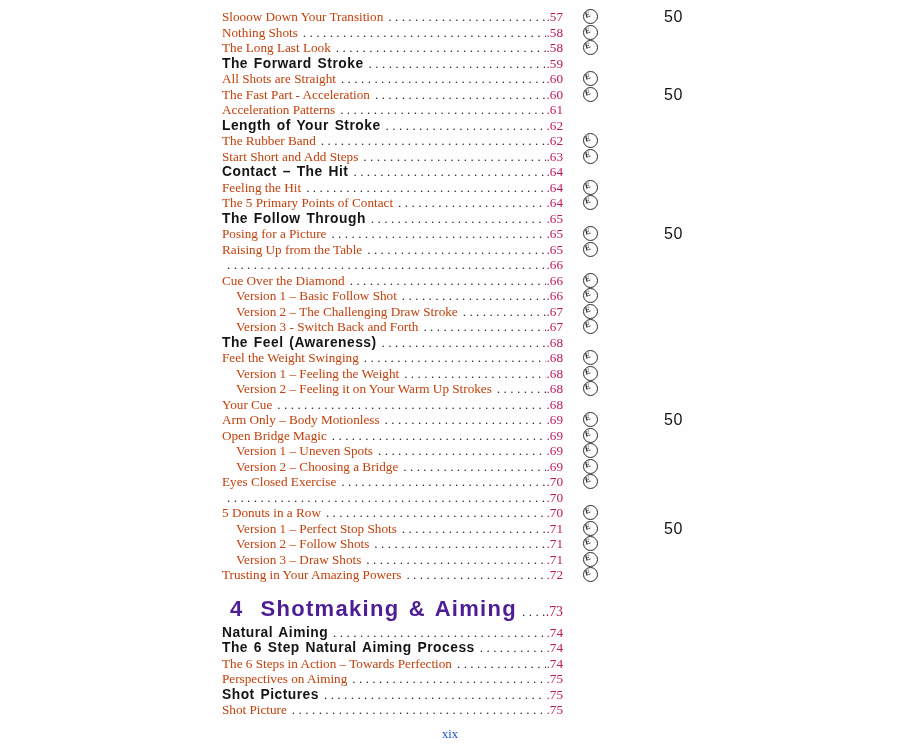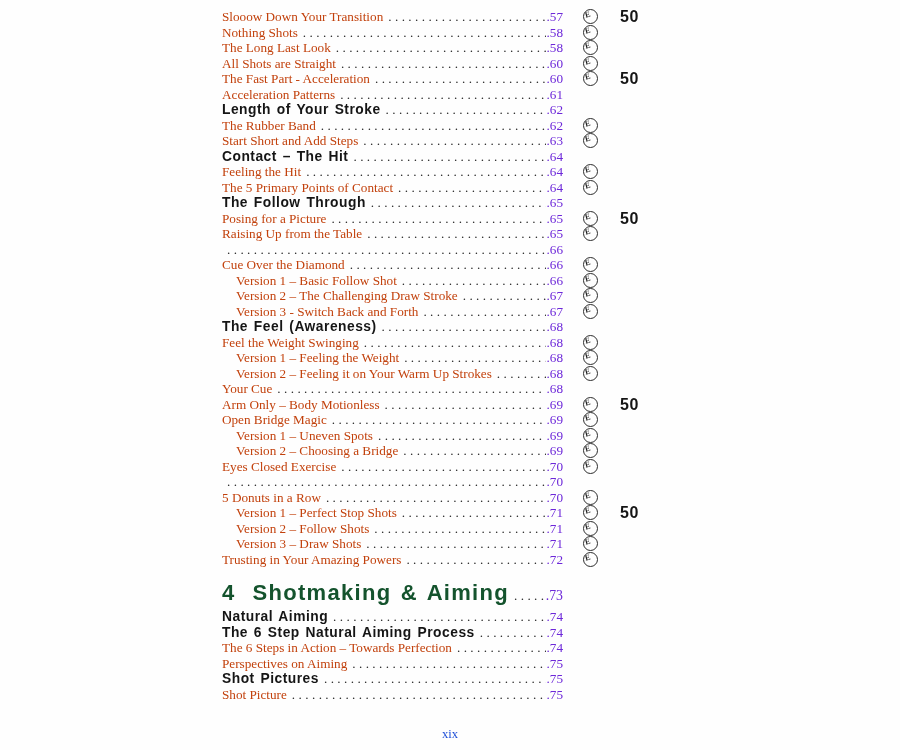--- a/index.html
+++ b/index.html
@@ -33,41 +33,42 @@
     flex:1;
     overflow:hidden;
     white-space:nowrap;
     margin:0 1px 0 5px;
     color:#2b2b2b;
   }
   .dots::after{
     content:"...................................................................................";
     letter-spacing:3.4px;
   }
-  .page-num{white-space:nowrap;color:#6d28d9;text-align:right;}
+  .page-num{white-space:nowrap;color:#be185d;text-align:right;}
   .page-num::before{content:".";}
 
   .bold .label{
     font-family:"Liberation Sans", sans-serif;
     font-weight:700;
     font-size:13.8px;
     letter-spacing:0.5px;
     word-spacing:1.5px;
     color:#151515;
   }
 
   .chapter{height:32px;margin-top:10px;}
   .chapter .label{
     font-family:"Liberation Sans", sans-serif;
     font-weight:700;
     font-size:22px;
     letter-spacing:1.3px;
     word-spacing:2px;
-    color:#14532d;
+    color:#4c1d95;
     line-height:32px;
+    margin-left:8px;
   }
   .chapter .page-num{font-size:13.8px;}
   .chap-num{margin-right:17px;}
 
   .icon-cell{
     width:55px;
     display:flex;
     justify-content:center;
     align-self:center;
   }
@@ -86,25 +87,26 @@
     font-size:8px;
     line-height:11px;
     transform:rotate(-16deg);
     color:#1d1d1d;
   }
 
   .fifty-cell{
     width:70px;
     align-self:center;
     font-family:"Liberation Sans", sans-serif;
-    font-weight:700;
+    font-weight:400;
     font-size:16px;
     letter-spacing:0.5px;
     color:#151515;
     padding-left:2px;
+    margin-left:44px;
   }
 
   .footer{
     position:absolute;
     left:0;right:0;top:727px;
     text-align:center;
     font-size:12.5px;
     color:#1d4ed8;
   }
 </style>
@@ -145,20 +147,31 @@
       <span class="dots"></span>
       <span class="page-num">58</span>
     </div>
     <div class="icon-cell">
       <span class="e-icon">
             <span class="e-letter">E</span>
           </span>
     </div>
     <div class="fifty-cell"></div>
   </div>
+      <div class="toc-row bold">
+    <div class="entry">
+      <span class="label">The Forward Stroke</span>
+      <span class="dots"></span>
+      <span class="page-num">59</span>
+    </div>
+    <div class="icon-cell">
+      <span class="e-icon" style="visibility: hidden;"></span>
+    </div>
+    <div class="fifty-cell"></div>
+  </div>
       <div class="toc-row normal">
     <div class="entry">
       <span class="label">All Shots are Straight</span>
       <span class="dots"></span>
       <span class="page-num">60</span>
     </div>
     <div class="icon-cell">
       <span class="e-icon">
             <span class="e-letter">E</span>
           </span>

